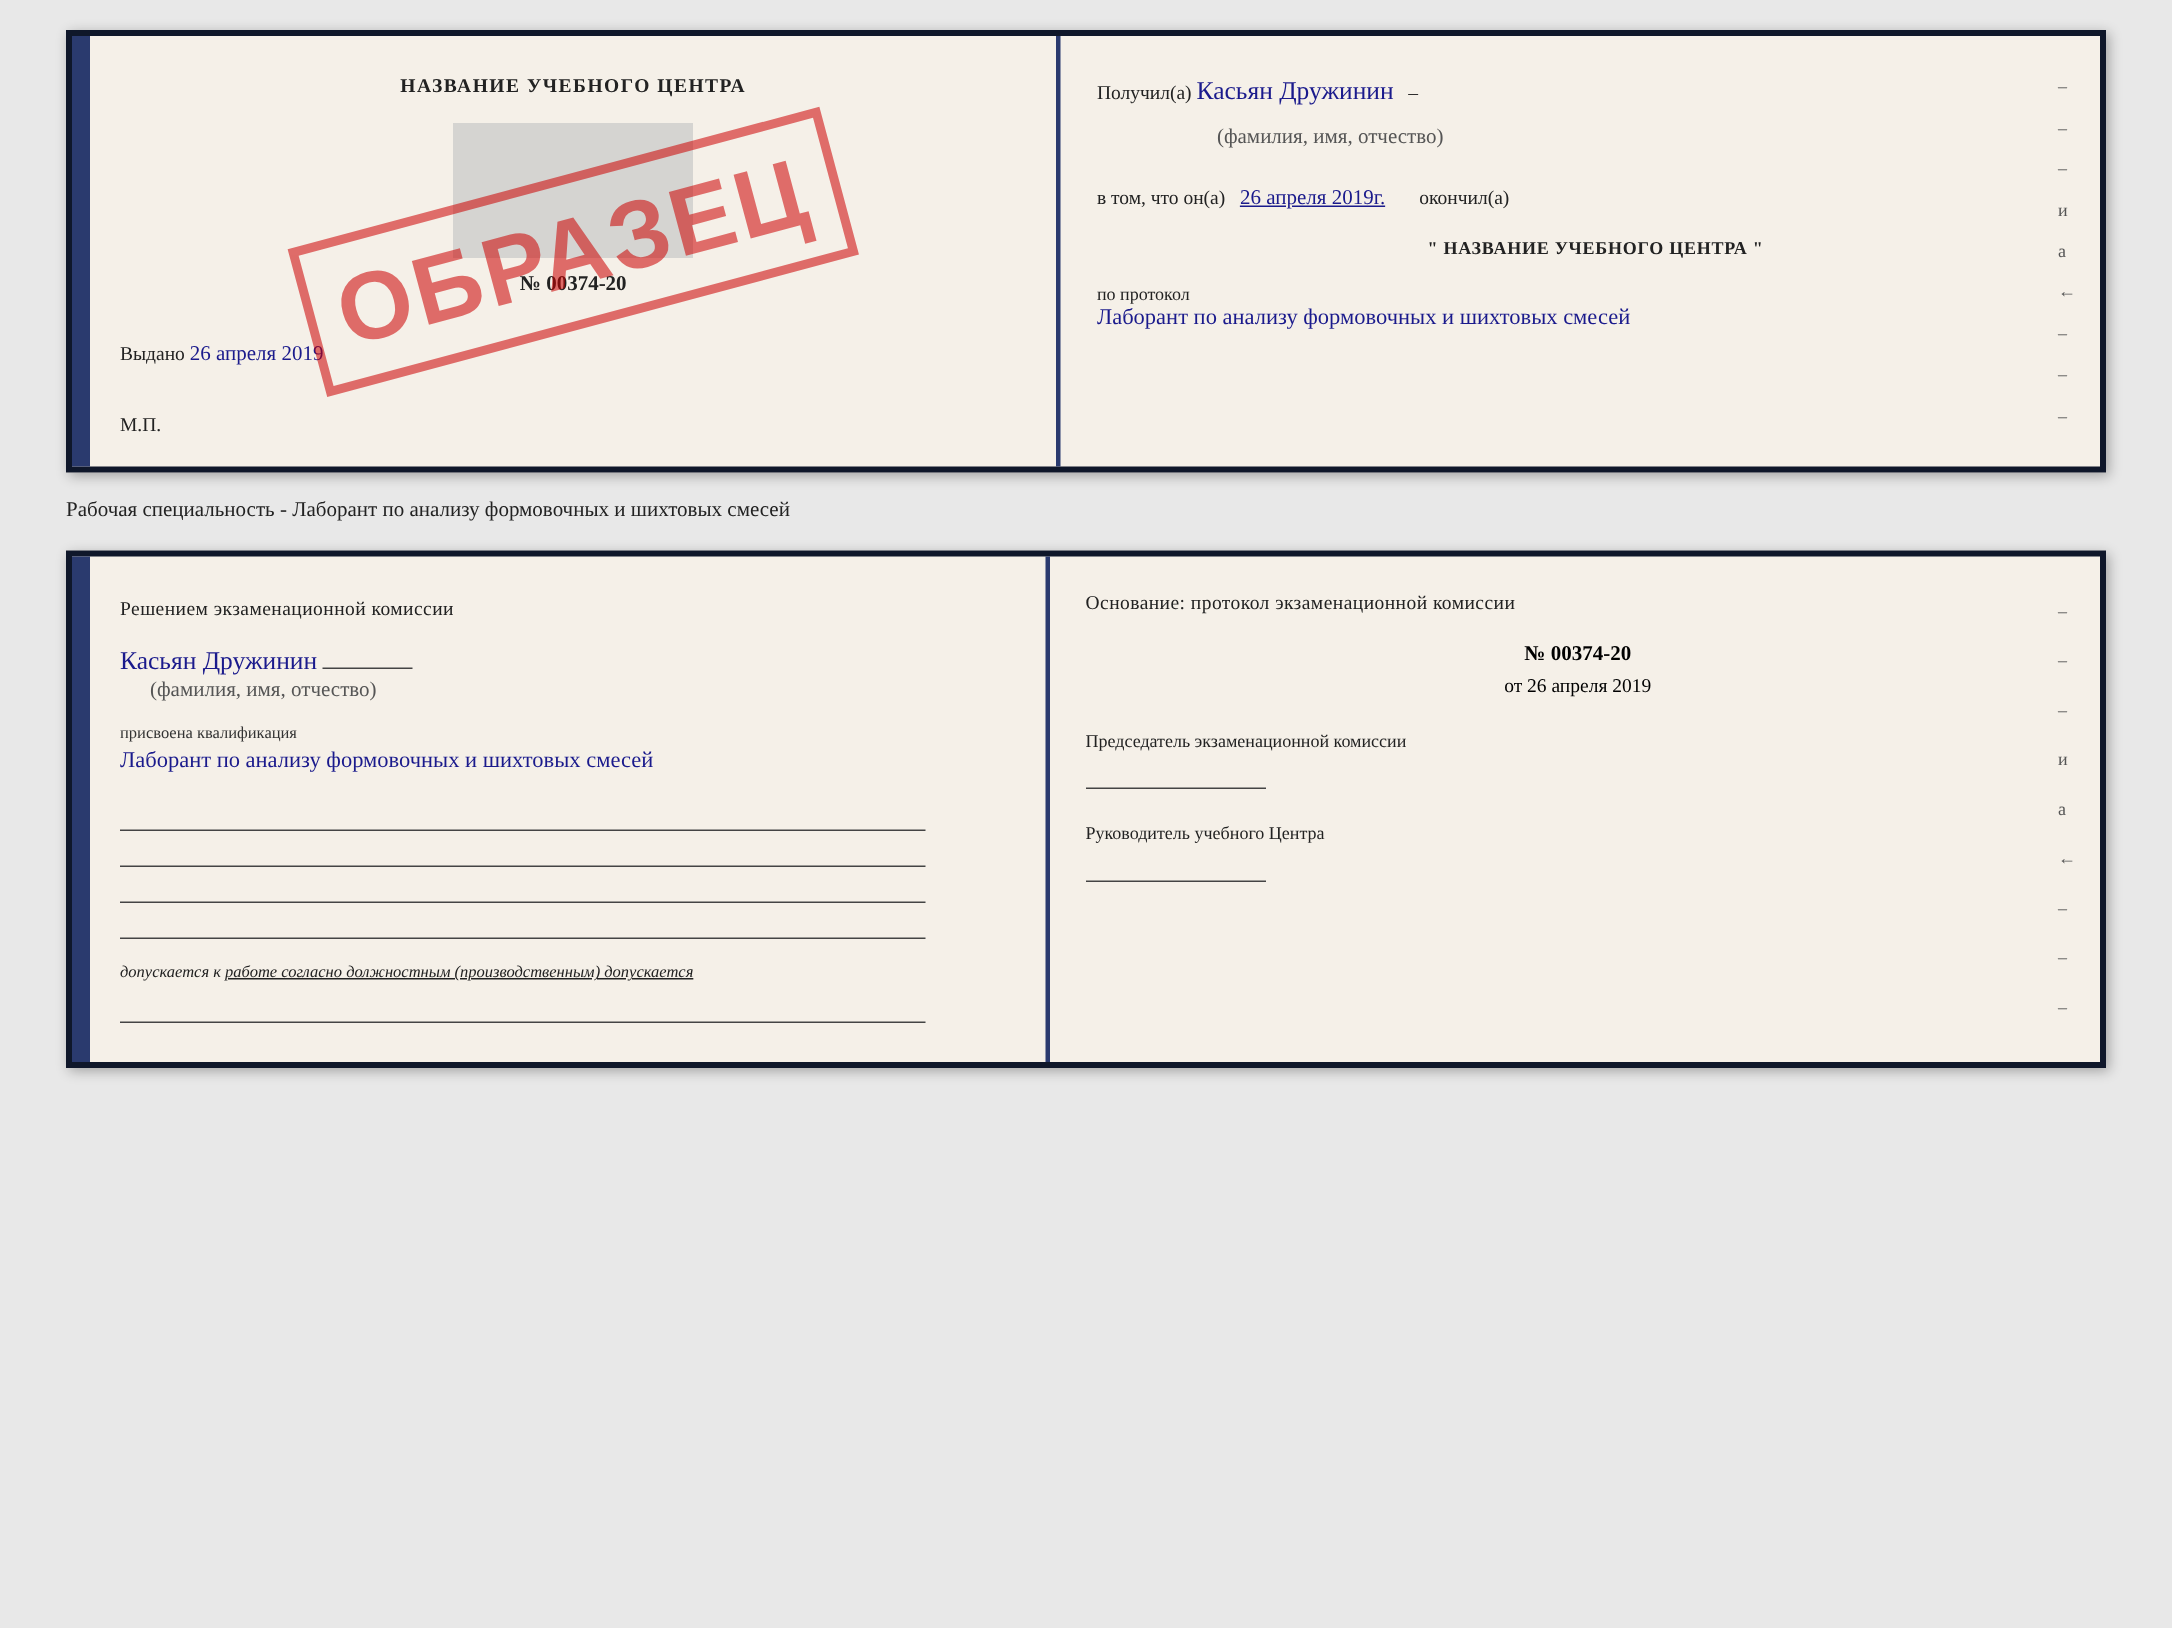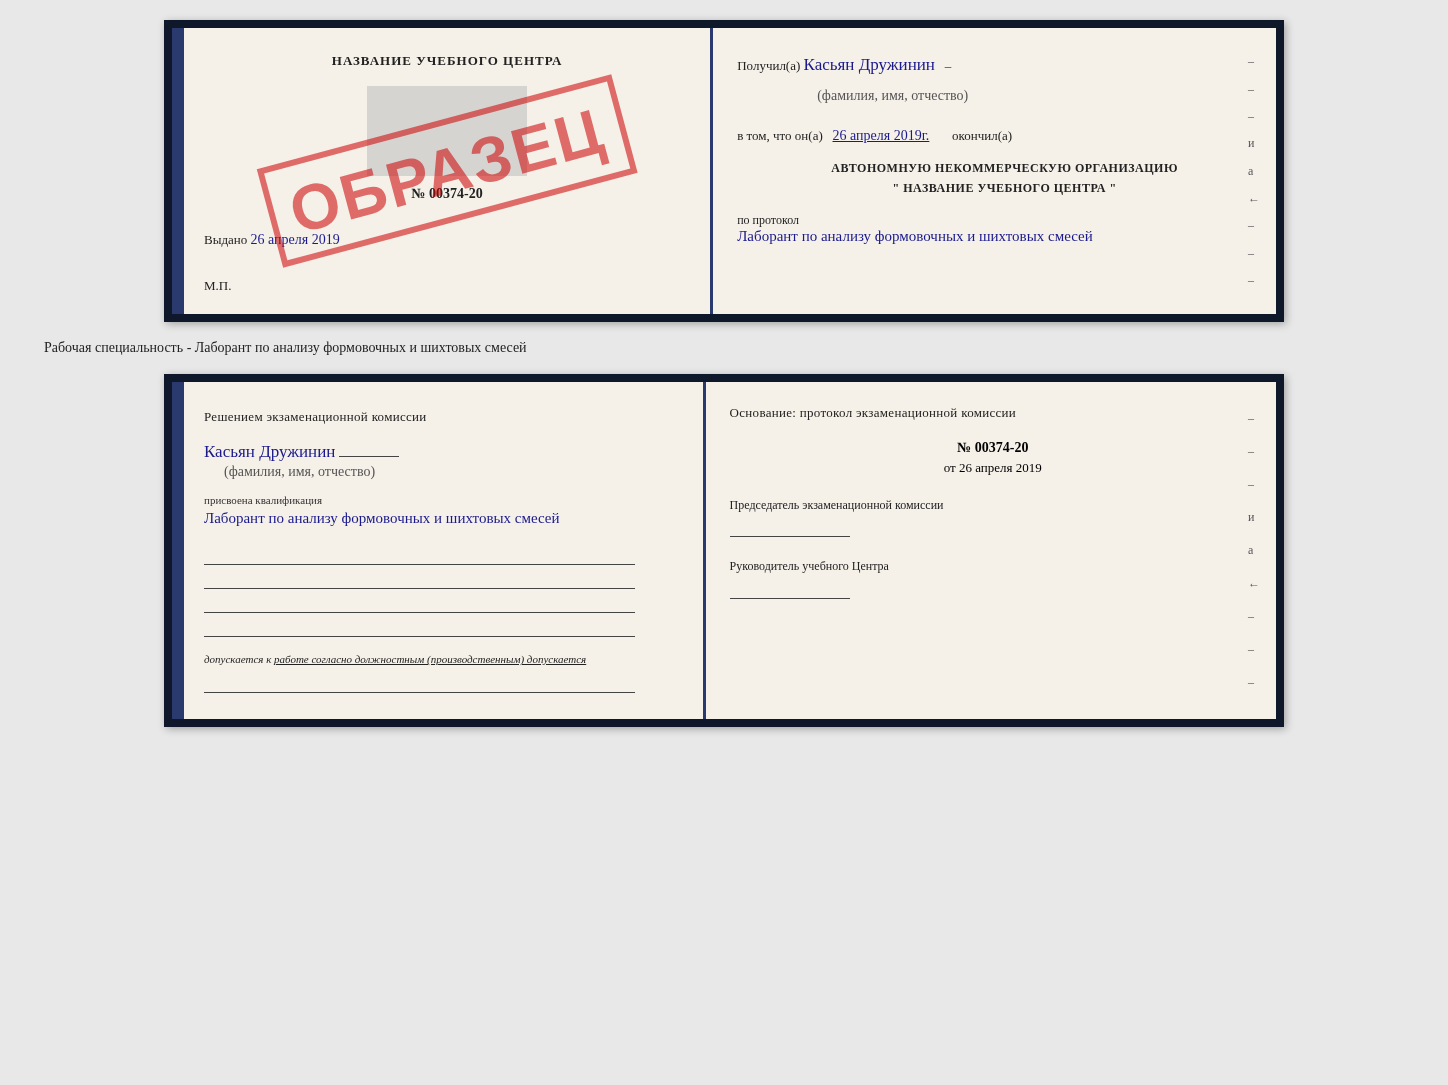--- a/index.html
+++ b/index.html
@@ -9,23 +9,23 @@
       width: 1448px;
       min-height: 1085px;
       display: flex;
       flex-direction: column;
       align-items: center;
       padding: 20px;
       gap: 12px;
     }
 
     .document-book {
-      width: 1120px;
+      width: 1360px;
       background: #f5f0e8;
-      border: 8px solid #0f172a;
+      border: 4px solid #0f172a;
       display: flex;
       position: relative;
       box-shadow: 2px 2px 8px rgba(0,0,0,0.3);
     }
 
     .book-spine {
       width: 12px;
       background: #2a3a6e;
       flex-shrink: 0;
     }
@@ -310,21 +310,20 @@
 
     <div class="right-vtom">
       <span>в том, что он(а)</span>
       &nbsp;
       <span class="handwritten" style="font-size:14px;text-decoration:underline;">26 апреля 2019г.</span>
       &nbsp;&nbsp;&nbsp;&nbsp;&nbsp;
       <span>окончил(а)</span>
     </div>
 
     <div class="right-autonomnaya">
-      <div>АВТОНОМНУЮ НЕКОММЕРЧЕСКУЮ ОРГАНИЗАЦИЮ</div>
       <div>
         <span>"</span>
         <span>НАЗВАНИЕ УЧЕБНОГО ЦЕНТРА</span>
         <span>"</span>
       </div>
     </div>
 
     <div class="right-professii">
       <span>по протокол</span><br>
       <span class="handwritten" style="font-size:15px;">Лаборант по анализу формовочных и шихтовых смесей</span>

